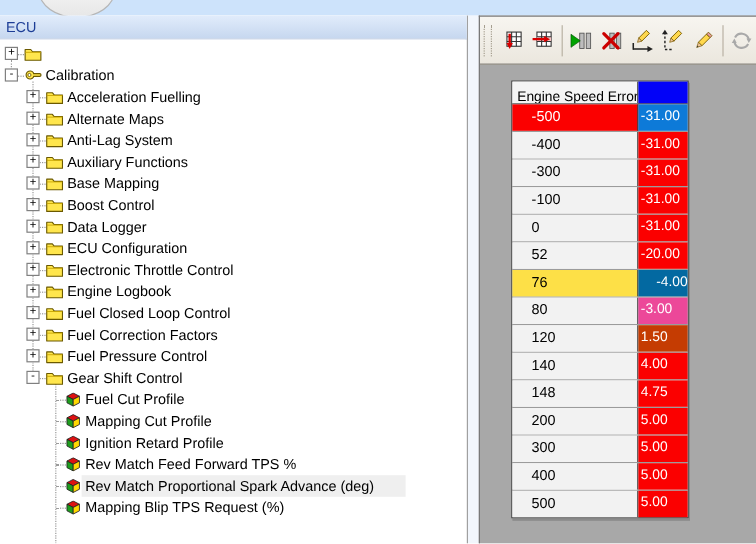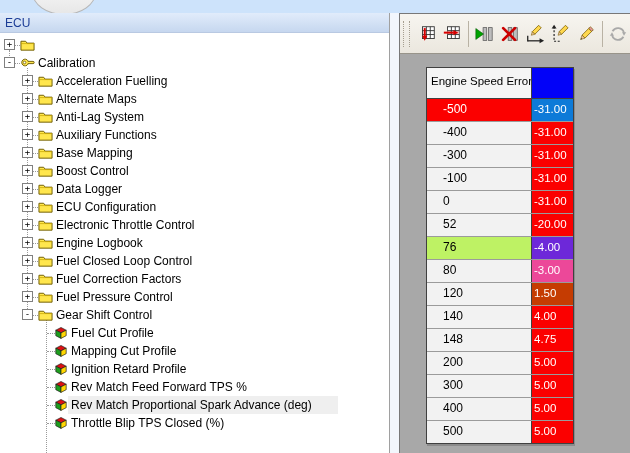--- a/index.html
+++ b/index.html
@@ -31,21 +31,21 @@
   #toolbar{position:absolute;left:0;top:0;right:0;height:40px;display:flex;align-items:center;
     gap:2px;padding-left:3px;background:linear-gradient(#f7f5f0,#ebe7de);
     border-bottom:1px solid #98948a;box-sizing:border-box;}
   .grip{width:5px;height:26px;border-left:1px dotted #a59e8f;border-right:1px dotted #a59e8f;margin-right:3px;}
   .tbtn{width:24px;height:24px;display:flex;align-items:center;justify-content:center;}
   .tbtn svg{width:20px;height:20px;}
   .tsep{width:1px;height:26px;background:#b9b2a4;margin:0 2px;}
   
   #grid{position:absolute;left:26px;top:53px;width:146px;border:1px solid #404040;
     background:#f2f2f2;box-shadow:1px 2px 0 #8b8b8b;box-sizing:content-box;}
-  .ghead{display:flex;height:30px;}
+  .ghead{display:flex;height:18px;}
   .gaxh{width:105px;box-sizing:border-box;border-right:1px solid #404040;background:#f5f5f5;
     font-size:11.5px;line-height:26px;padding-left:4px;color:#000;white-space:nowrap;overflow:hidden;}
   .gvh{width:41px;box-sizing:border-box;}
   .grow{display:flex;height:23px;border-top:1px solid #9b9b9b;box-sizing:border-box;}
   .grow.first{border-top:1px solid #404040;}
   .gax{width:105px;box-sizing:border-box;border-right:1px solid #404040;font-size:12px;
     line-height:21px;padding-left:16px;background:#f2f2f2;color:#000;}
   .gval{width:41px;box-sizing:border-box;font-size:11.5px;line-height:21px;padding-left:2px;}
 </style>
 </head>
@@ -246,21 +246,21 @@
       <svg class="ticon cube" style="left:55px">
           <use href="#i-cube"></use>
         </svg>
       <span class="tlabel sel" style="left:71px">Rev Match Proportional Spark Advance (deg)</span>
     </div>
     <div class="trow" style="top:381px">
       <span class="stub" style="left:47px;width:8px"></span>
       <svg class="ticon cube" style="left:55px">
           <use href="#i-cube"></use>
         </svg>
-      <span class="tlabel" style="left:71px">Throttle Blip TPS Closed (%)</span>
+      <span class="tlabel" style="left:71px">Mapping Blip TPS Request (%)</span>
     </div>
     <div class="trow" style="top:417px">
 
       <span class="tlabel" style="left:71px">Gear Shift Rev Matching</span>
     </div>
   </div>
 </div>
 
 <div id="splitter"></div>
 
@@ -370,22 +370,22 @@
     </div>
     <div class="grow">
       <div class="gax" style="background-color: rgb(242, 242, 242); color: rgb(0, 0, 0);">0</div>
       <div class="gval" style="background-color: rgb(251, 0, 0); color: rgb(255, 255, 255);">-31.00</div>
     </div>
     <div class="grow">
       <div class="gax" style="background-color: rgb(242, 242, 242); color: rgb(0, 0, 0);">52</div>
       <div class="gval" style="background-color: rgb(251, 0, 0); color: rgb(255, 255, 255);">-20.00</div>
     </div>
     <div class="grow">
-      <div class="gax" style="background-color: #bef264; color: rgb(0, 0, 0);">76</div>
-      <div class="gval" style="background-color: #6d28d9; color: rgb(255, 255, 255);">-4.00</div>
+      <div class="gax" style="background-color: #fde047; color: rgb(0, 0, 0);">76</div>
+      <div class="gval" style="background-color: #0369a1; color: rgb(255, 255, 255); text-align: right;">-4.00</div>
     </div>
     <div class="grow">
       <div class="gax" style="background-color: rgb(242, 242, 242); color: rgb(0, 0, 0);">80</div>
       <div class="gval" style="background-color: #ec4899; color: rgb(255, 255, 255);">-3.00</div>
     </div>
     <div class="grow">
       <div class="gax" style="background-color: rgb(242, 242, 242); color: rgb(0, 0, 0);">120</div>
       <div class="gval" style="background-color: rgb(197, 60, 2); color: rgb(255, 255, 255);">1.50</div>
     </div>
     <div class="grow">

